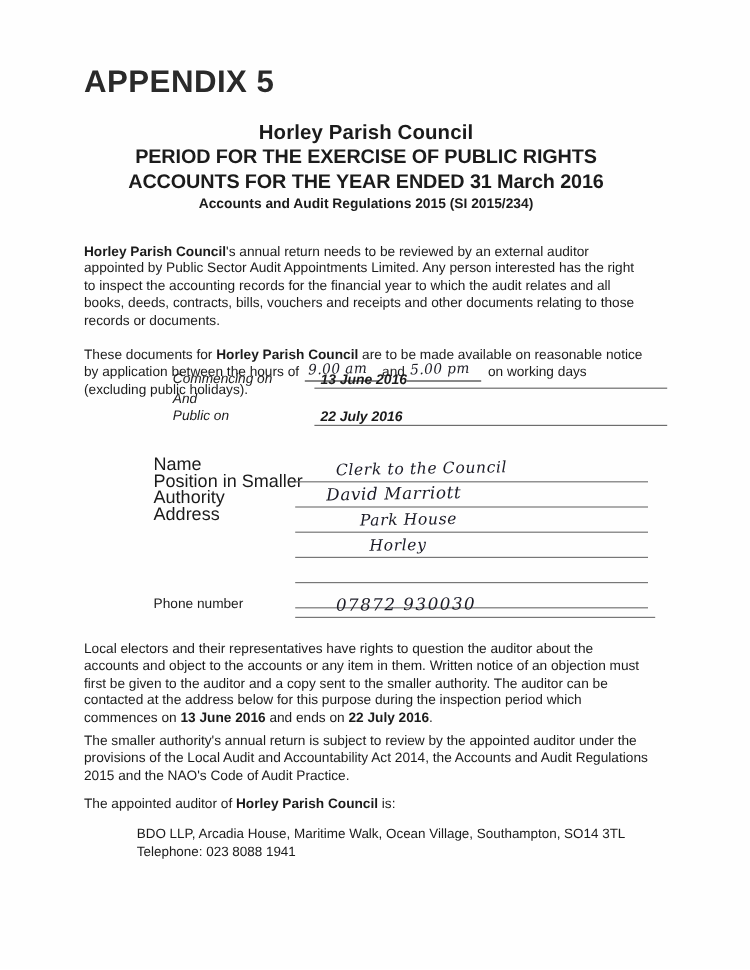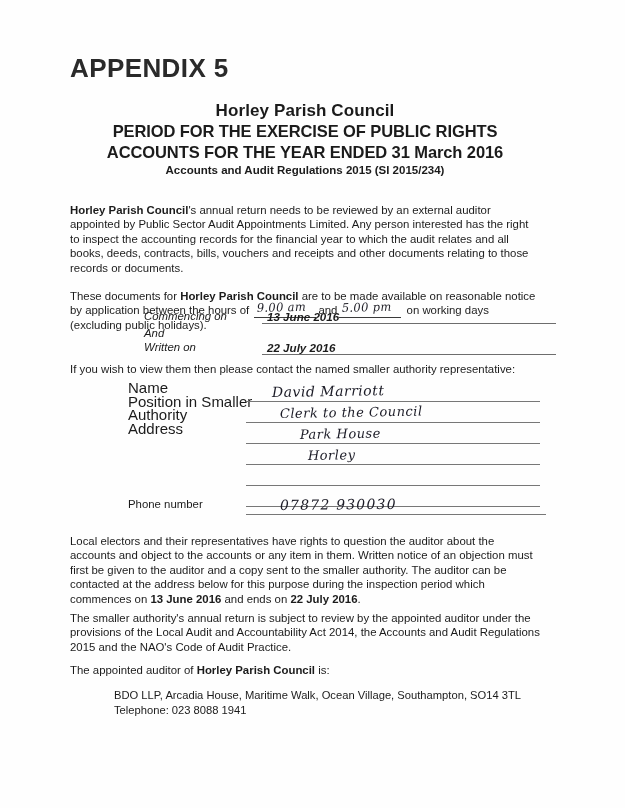--- a/index.html
+++ b/index.html
@@ -256,42 +256,41 @@
     <div class="dates-block">
       <div class="date-row">
         <span class="date-label">Commencing on</span>
         <span class="date-value">13 June 2016</span>
         <span class="date-rule"></span>
       </div>
       <div class="date-row" style="height:14px">
         <span class="date-label">And</span>
       </div>
       <div class="date-row">
-        <span class="date-label">Written on</span>
+        <span class="date-label">Public on</span>
         <span class="date-value">22 July 2016</span>
         <span class="date-rule"></span>
       </div>
     </div>
 
-    <div class="para p3">If you wish to view them then please contact the named smaller authority representative:</div>
 
     <div class="contact-block">
       <div class="contact-labels">
         <div>Name</div>
         <div>Position in Smaller</div>
         <div>Authority</div>
         <div>Address</div>
       </div>
       <div class="contact-lines">
         <div class="c-line">
+          <span class="c-ink small" style="left:152px">Clerk to the Council</span>
+          <span class="c-rule"></span>
+        </div>
+        <div class="c-line">
           <span class="c-ink">David Marriott</span>
-          <span class="c-rule"></span>
-        </div>
-        <div class="c-line">
-          <span class="c-ink small" style="left:152px">Clerk to the Council</span>
           <span class="c-rule"></span>
         </div>
         <div class="c-line">
           <span class="c-ink small" style="left:172px">Park House</span>
           <span class="c-rule"></span>
         </div>
         <div class="c-line">
           <span class="c-ink small" style="left:180px">Horley</span>
           <span class="c-rule"></span>
         </div>

